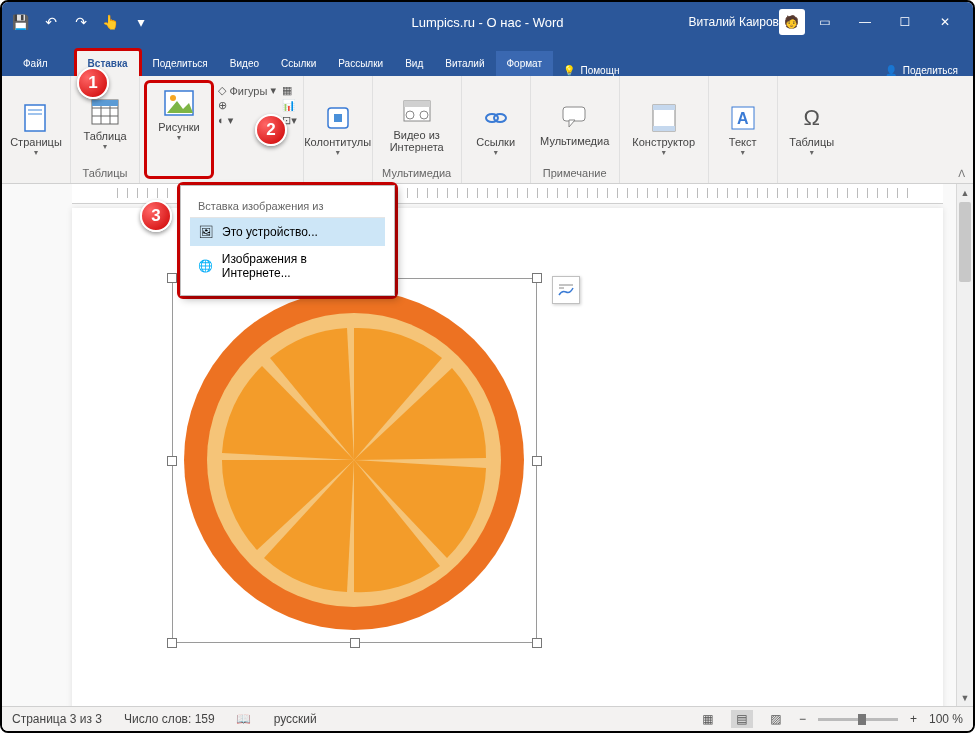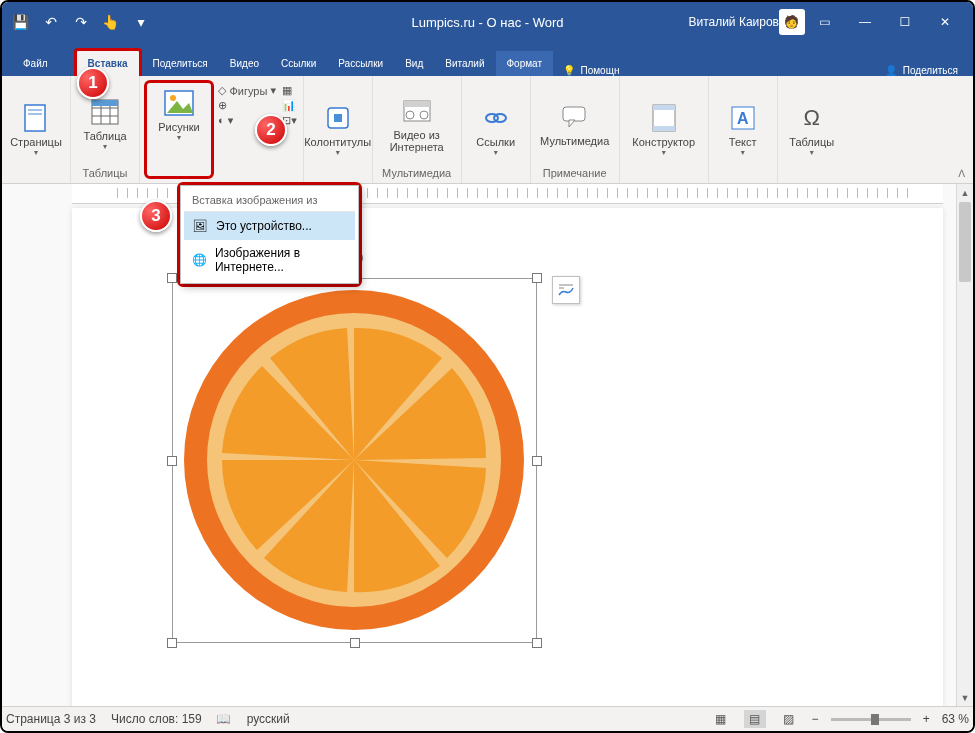--- a/index.html
+++ b/index.html
@@ -24,21 +24,21 @@
 .group { border-right: 1px solid #e0e0e0; padding: 4px 4px 2px; display: flex; flex-direction: column; align-items: center; justify-content: space-between; }
 .group-btns { display: flex; gap: 2px; flex: 1; }
 .bigbtn { display: flex; flex-direction: column; align-items: center; justify-content: center; padding: 2px 8px; cursor: pointer; width: 60px; }
 .biglabel { font-size: 11px; color: #444; text-align: center; margin-top: 2px; }
 .dropmark { font-size: 8px; color: #666; }
 .grouplabel { font-size: 11px; color: #666; text-align: center; padding-bottom: 2px; }
 .icon-box { width: 32px; height: 32px; display: flex; align-items: center; justify-content: center; }
 
 .pictures-wrap { border: 3px solid #cc0000; border-radius: 6px; padding: 2px; }
 
-.dropdown-menu { position: absolute; top: 108px; left: 178px; background: #fff; border: 1px solid #c0c0c0; box-shadow: 3px 3px 8px rgba(0,0,0,0.3); padding: 3px; z-index: 50; width: 179px; }
+.dropdown-menu { position: absolute; top: 108px; left: 178px; background: #fff; border: 1px solid #c0c0c0; box-shadow: 3px 3px 8px rgba(0,0,0,0.3); padding: 9px; z-index: 50; width: 215px; }
 .dropdown-outer { border: 3px solid #cc0000; border-radius: 6px; }
 .dd-header { font-size: 11px; color: #666; padding: 5px 8px; border-bottom: 1px solid #e5e5e5; }
 .dd-item { padding: 6px 8px; font-size: 12px; display: flex; align-items: center; gap: 8px; cursor: pointer; }
 .dd-item.active { background: #cde6f7; }
 .dd-item-icon { width: 16px; height: 16px; display: flex; align-items: center; justify-content: center; font-size: 12px; }
 
 .marker { position: absolute; width: 32px; height: 32px; border-radius: 50%; background: radial-gradient(circle at 30% 30%, #ff6666, #cc0000); border: 2px solid #fff; box-shadow: 0 2px 4px rgba(0,0,0,0.4); color: #fff; font-weight: bold; font-size: 17px; display: flex; align-items: center; justify-content: center; z-index: 60; }
 
 .doc-area { position: absolute; top: 182px; left: 0; right: 0; bottom: 25px; background: #f9f9f9; overflow: hidden; }
 .ruler { height: 20px; background: #fff; border-bottom: 1px solid #d0d0d0; margin-left: 70px; margin-right: 30px; position: relative; }
@@ -55,21 +55,21 @@
 .rotate { position: absolute; top: -28px; left: calc(50% - 8px); width: 16px; height: 16px; border: 1px solid #777; border-radius: 50%; background: #fff; }
 .rotate::before { content: '↻'; font-size: 11px; position: absolute; left: 2px; top: -1px; color: #555; }
 
 .layout-btn { position: absolute; top: 68px; left: 480px; width: 28px; height: 28px; background: #fff; border: 1px solid #c0c0c0; box-shadow: 1px 1px 3px rgba(0,0,0,0.2); display: flex; align-items: center; justify-content: center; cursor: pointer; }
 
 .scrollbar { position: absolute; right: 0; top: 0; bottom: 0; width: 17px; background: #f0f0f0; border-left: 1px solid #d8d8d8; }
 .scrollbar .thumb { position: absolute; left: 2px; right: 2px; top: 18px; height: 80px; background: #c8c8c8; border-radius: 2px; }
 .scrollbar .arr { position: absolute; left: 0; right: 0; height: 17px; display: flex; align-items: center; justify-content: center; font-size: 9px; color: #666; cursor: pointer; }
 .scrollbar .arr.up { top: 0; } .scrollbar .arr.dn { bottom: 0; }
 
-.statusbar { position: absolute; bottom: 0; left: 0; right: 0; height: 25px; background: #f3f2f1; border-top: 1px solid #d0d0d0; display: flex; align-items: center; font-size: 12px; color: #444; padding: 0 4px; gap: 15px; }
+.statusbar { position: absolute; bottom: 0; left: 0; right: 0; height: 25px; background: #f3f2f1; border-top: 1px solid #d0d0d0; display: flex; align-items: center; font-size: 12px; color: #444; padding: 0 10px; gap: 22px; }
 .statusbar .right { margin-left: auto; display: flex; align-items: center; gap: 12px; }
 .viewbtn { width: 22px; height: 18px; display: flex; align-items: center; justify-content: center; cursor: pointer; color: #555; }
 .zoom-slider { width: 80px; height: 3px; background: #bbb; position: relative; }
 .zoom-slider::before { content: ''; position: absolute; left: 50%; top: -4px; width: 8px; height: 11px; background: #777; }
 
 .collapse-arrow { position: absolute; right: 8px; bottom: 4px; font-size: 10px; color: #777; cursor: pointer; }
 </style>
 </head>
 <body>
 
@@ -350,15 +350,15 @@
   <span>Число слов: 159</span>
   <span>📖</span>
   <span>русский</span>
   <div class="right">
     <div class="viewbtn">▦</div>
     <div class="viewbtn" style="background:#d5d5d5">▤</div>
     <div class="viewbtn">▨</div>
     <span style="cursor:pointer">−</span>
     <div class="zoom-slider"></div>
     <span style="cursor:pointer">+</span>
-    <span>63 %</span>
+    <span>100 %</span>
   </div>
 </div>
 
 </body></html>

